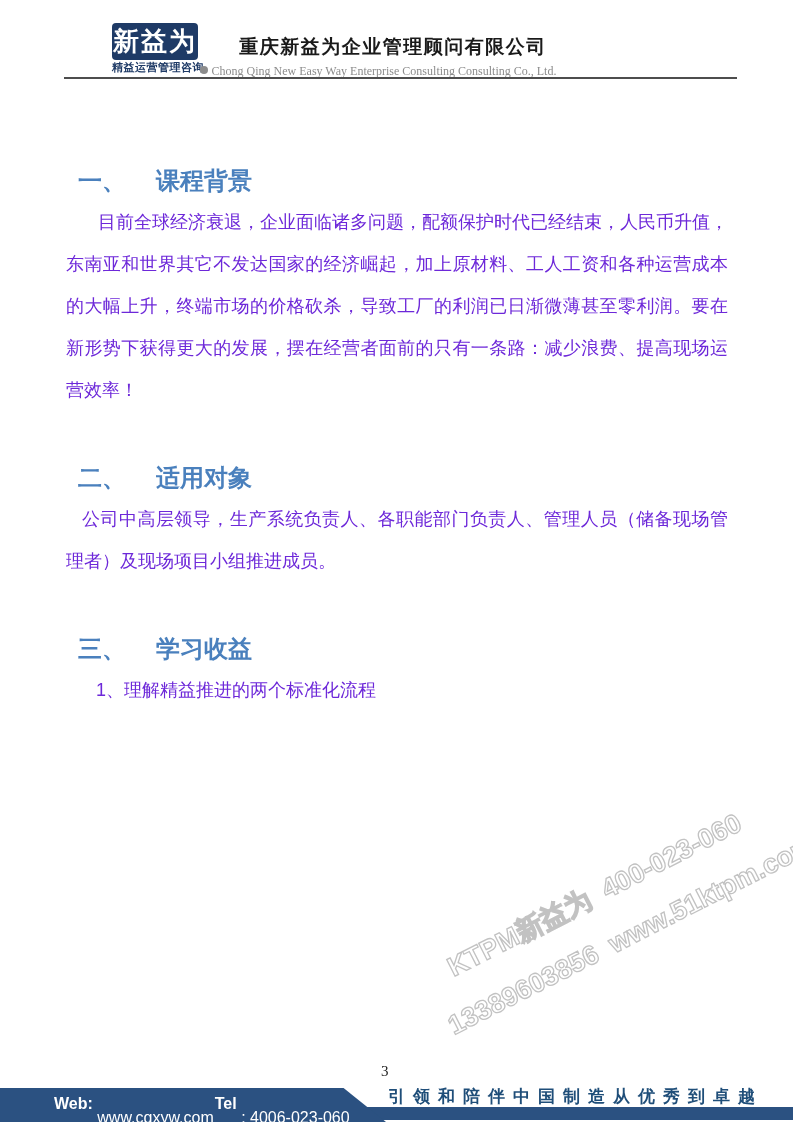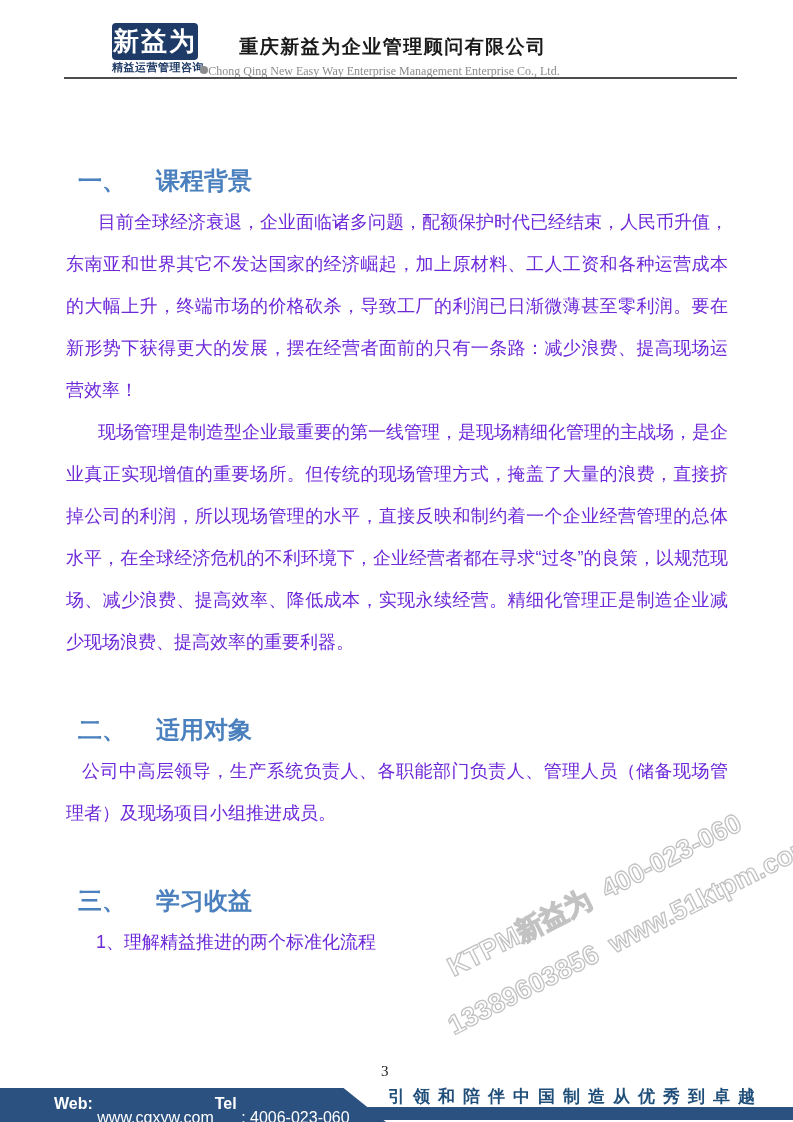--- a/index.html
+++ b/index.html
@@ -113,32 +113,31 @@
 
 <div class="page">
 
   <div class="logo-box">
     <span>新益为</span>
   </div>
   <div class="logo-tagline">精益运营管理咨询</div>
   <div class="logo-dot"></div>
   <div class="company-names">
     <div class="company-cn">重庆新益为企业管理顾问有限公司</div>
-    <div class="company-en">Chong Qing New Easy Way Enterprise Management Enterprise Co., Ltd.</div>
+    <div class="company-en">Chong Qing New Easy Way Enterprise Consulting Consulting Co., Ltd.</div>
   </div>
   <div class="header-rule"></div>
 
   <div class="content">
 
     <div class="sec-heading">
       <span class="h-num">一、</span>
       <span class="h-title">课程背景</span>
     </div>
     <p class="body-p indent-2">目前全球经济衰退，企业面临诸多问题，配额保护时代已经结束，人民币升值，东南亚和世界其它不发达国家的经济崛起，加上原材料、工人工资和各种运营成本的大幅上升，终端市场的价格砍杀，导致工厂的利润已日渐微薄甚至零利润。要在新形势下获得更大的发展，摆在经营者面前的只有一条路：减少浪费、提高现场运营效率！</p>
-    <p class="body-p indent-2">现场管理是制造型企业最重要的第一线管理，是现场精细化管理的主战场，是企业真正实现增值的重要场所。但传统的现场管理方式，掩盖了大量的浪费，直接挤掉公司的利润，所以现场管理的水平，直接反映和制约着一个企业经营管理的总体水平，在全球经济危机的不利环境下，企业经营者都在寻求“过冬”的良策，以规范现场、减少浪费、提高效率、降低成本，实现永续经营。精细化管理正是制造企业减少现场浪费、提高效率的重要利器。</p>
 
     <div class="sec-heading spaced">
       <span class="h-num">二、</span>
       <span class="h-title">适用对象</span>
     </div>
     <p class="body-p indent-1">公司中高层领导，生产系统负责人、各职能部门负责人、管理人员（储备现场管理者）及现场项目小组推进成员。</p>
 
     <div class="sec-heading spaced">
       <span class="h-num">三、</span>
       <span class="h-title">学习收益</span>

